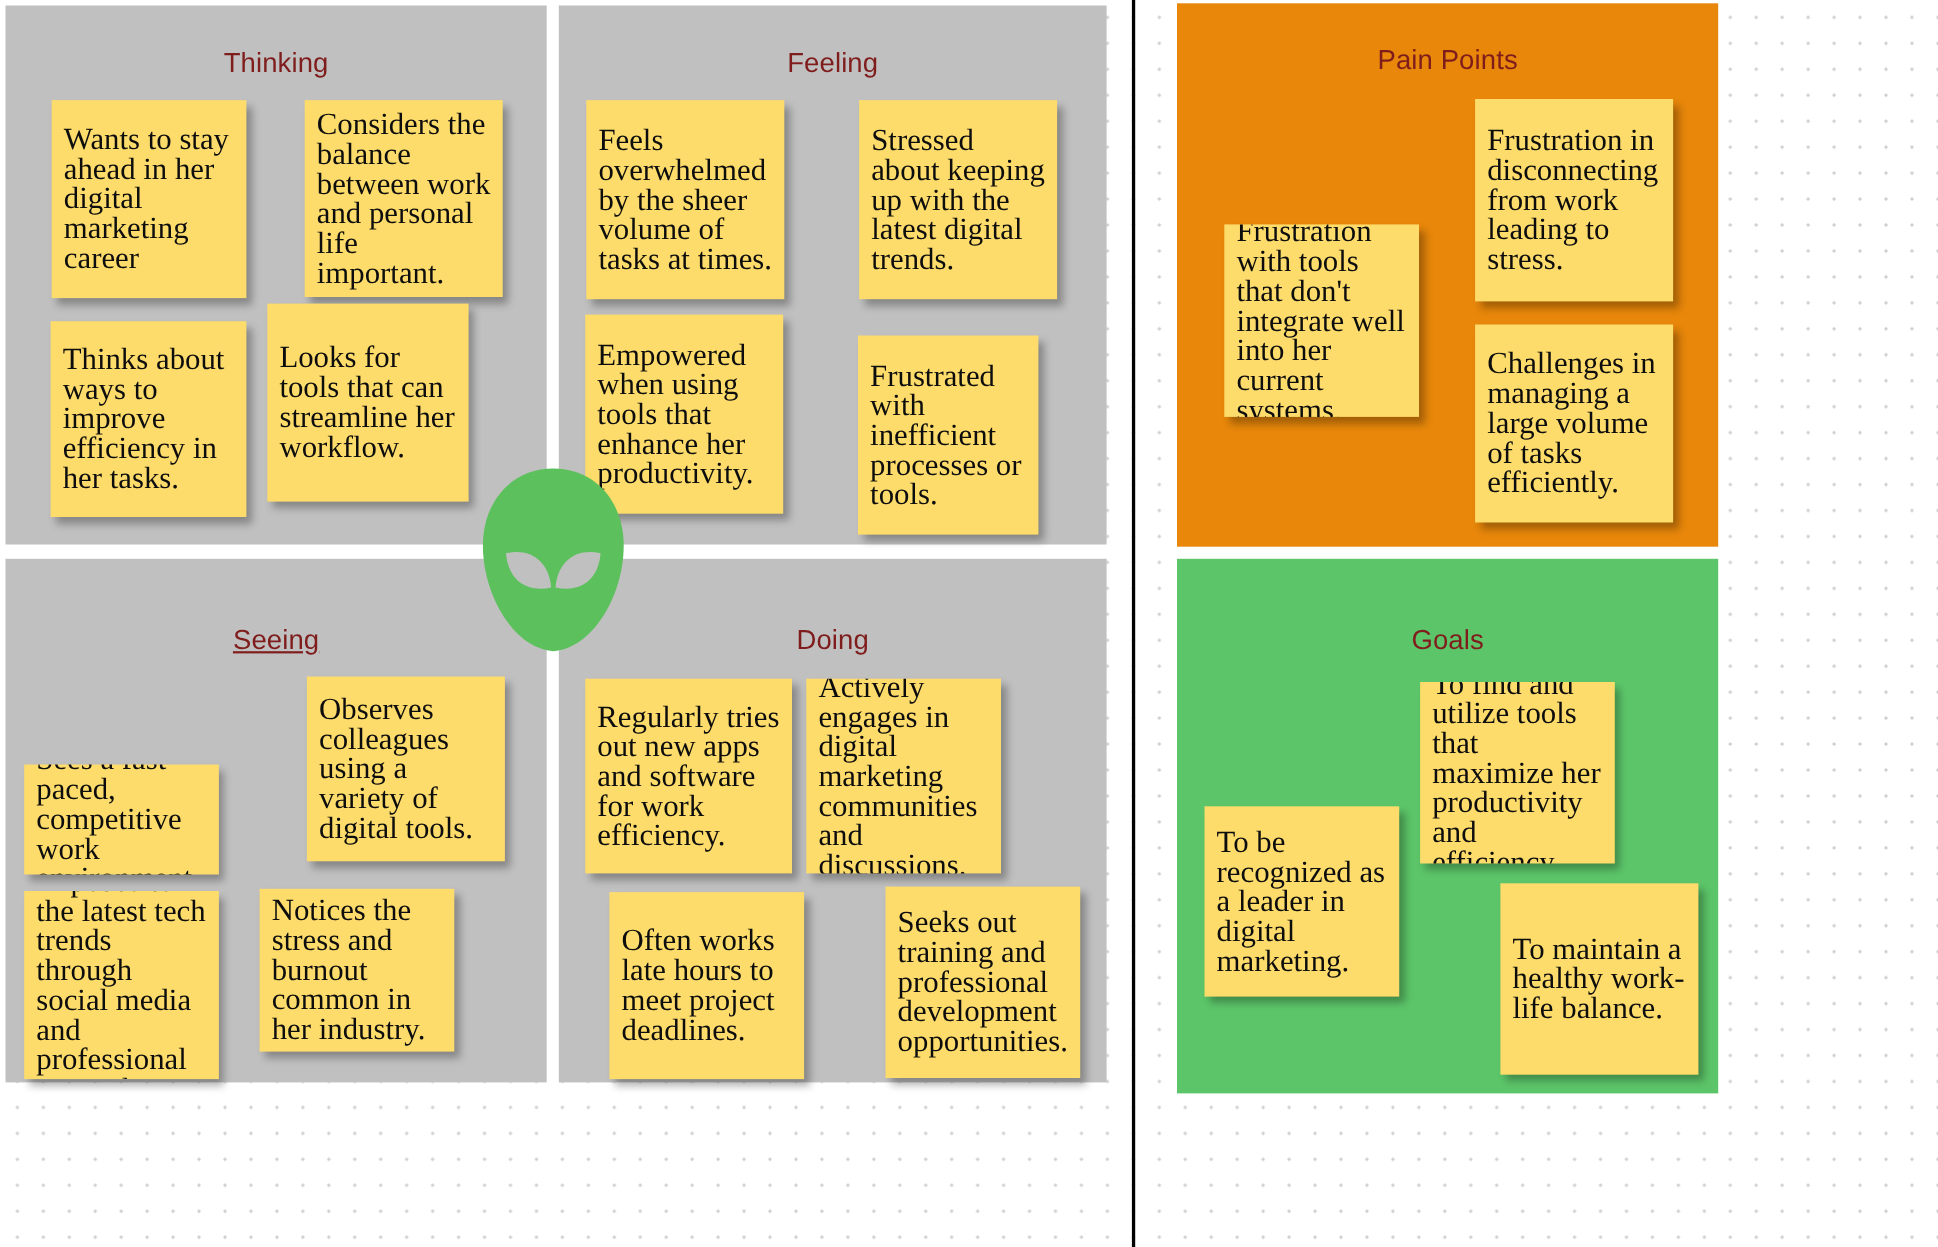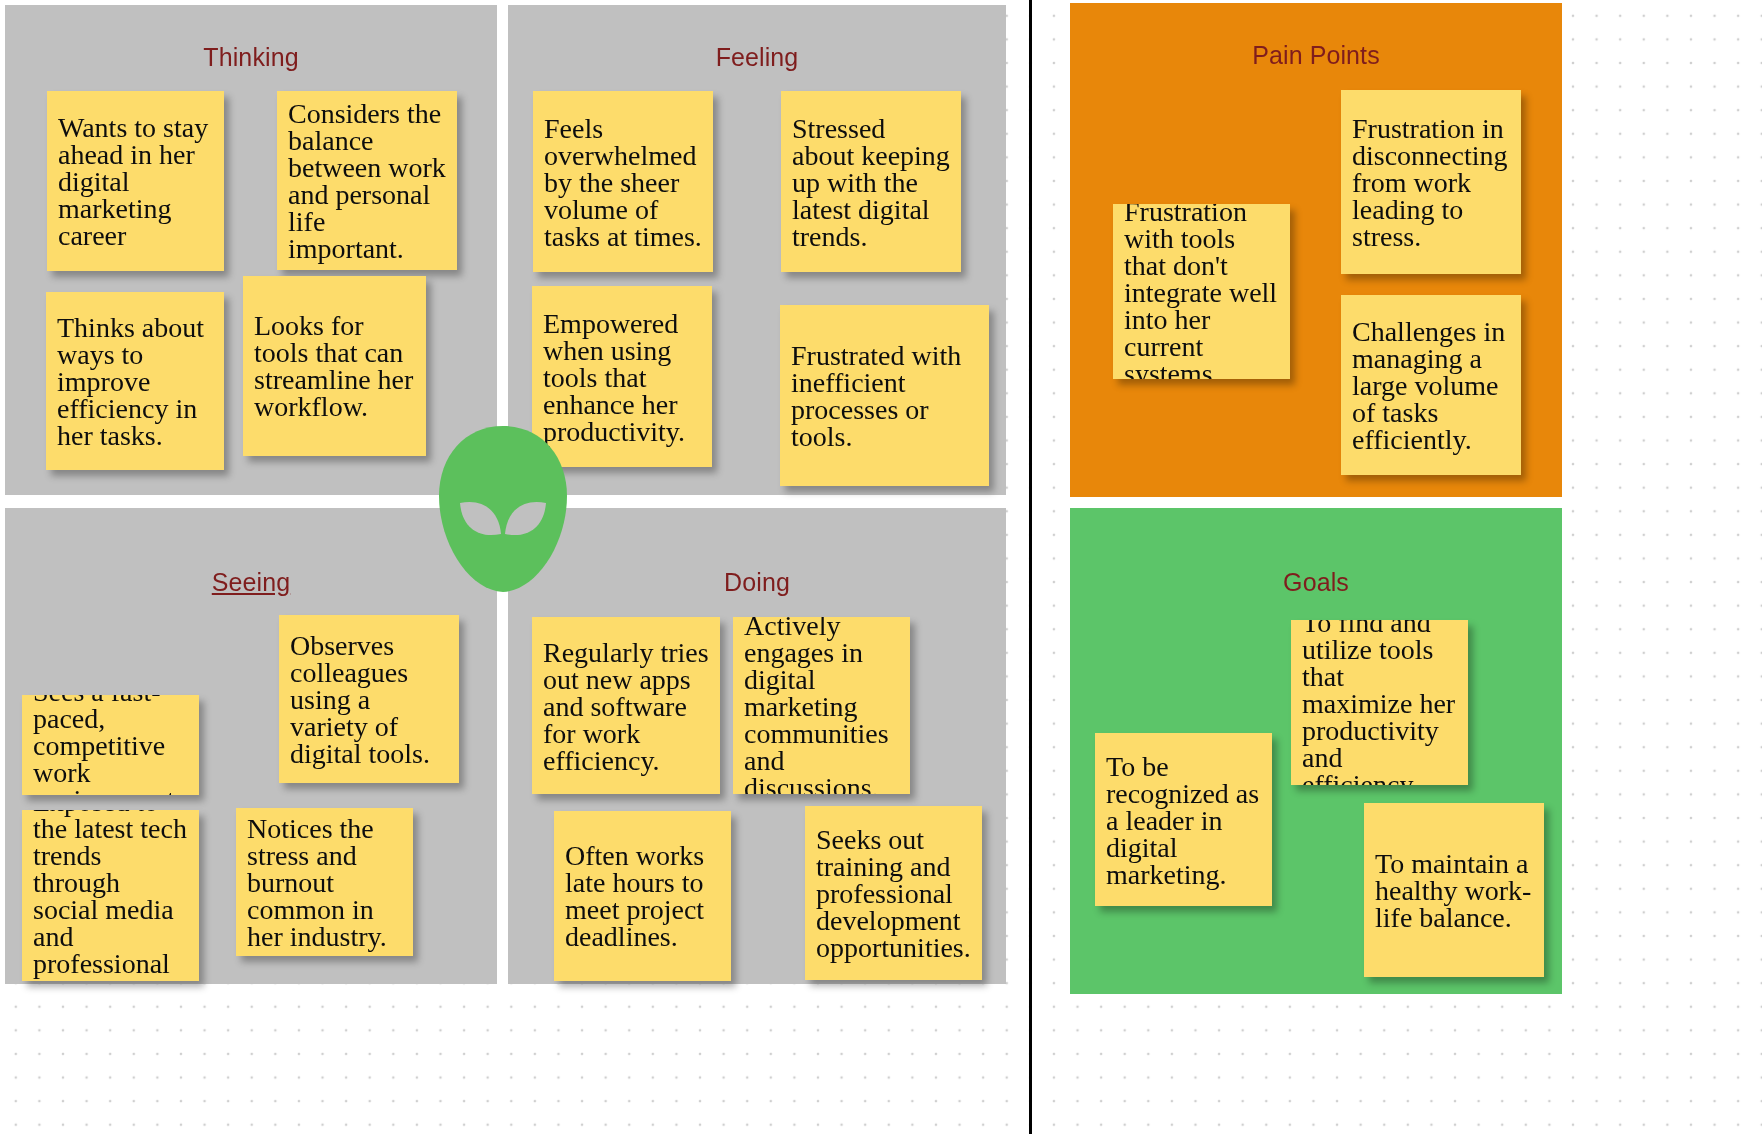--- a/index.html
+++ b/index.html
@@ -85,21 +85,21 @@
 </div>
 <div class="note" style="left:533px;top:91px;width:180px;height:181px;">
   <div class="txt">Feels overwhelmed by the sheer volume of tasks at times.</div>
 </div>
 <div class="note" style="left:781px;top:91px;width:180px;height:181px;">
   <div class="txt">Stressed about keeping up with the latest digital trends.</div>
 </div>
 <div class="note" style="left:532px;top:286px;width:180px;height:181px;">
   <div class="txt">Empowered when using tools that enhance her productivity.</div>
 </div>
-<div class="note" style="left:780px;top:305px;width:209px;height:181px;">
+<div class="note" style="left:780px;top:305px;width:164px;height:181px;">
   <div class="txt">Frustrated with inefficient processes or tools.</div>
 </div>
 
 <div class="panel quad" style="left:5px;top:508px;width:492px;height:476px;">
   <div class="panel-title" style="top:60px;text-decoration:underline;">Seeing</div>
 </div>
 <div class="note" style="left:22px;top:695px;width:177px;height:100px;">
   <div class="txt">Sees a fast-paced, competitive work environment.</div>
 </div>
 <div class="note" style="left:279px;top:615px;width:180px;height:168px;">

